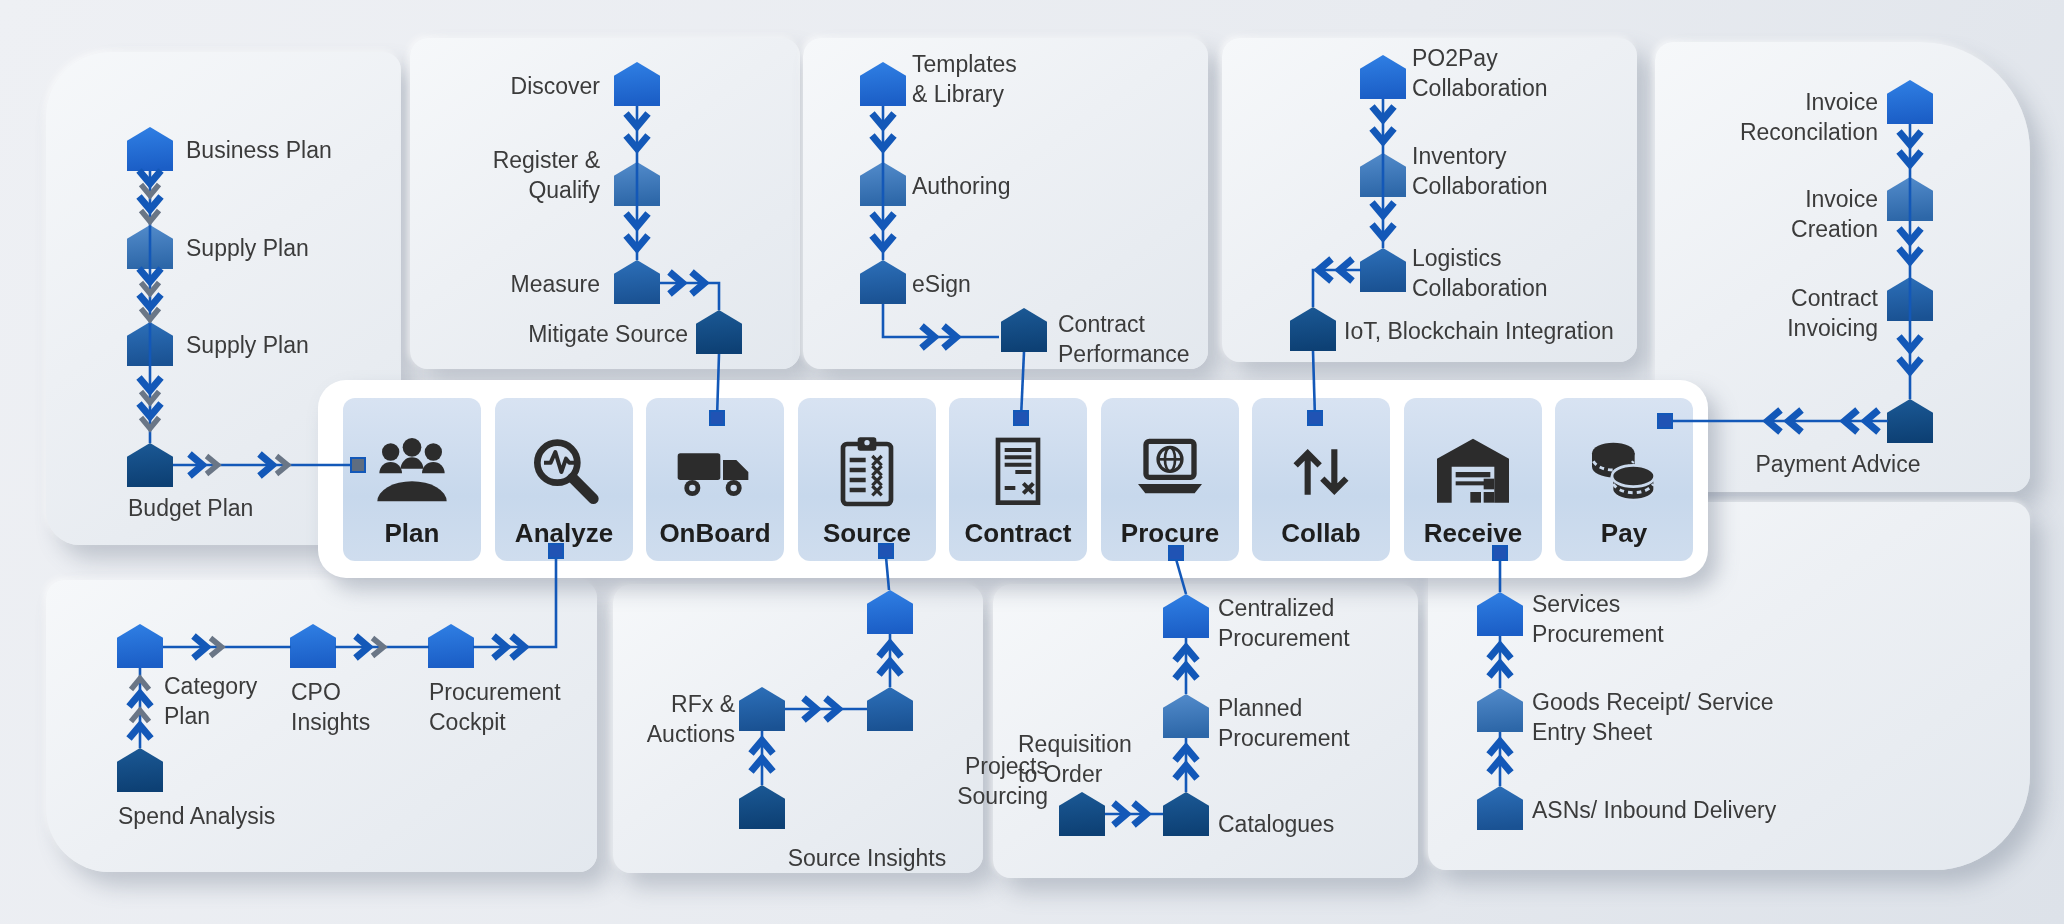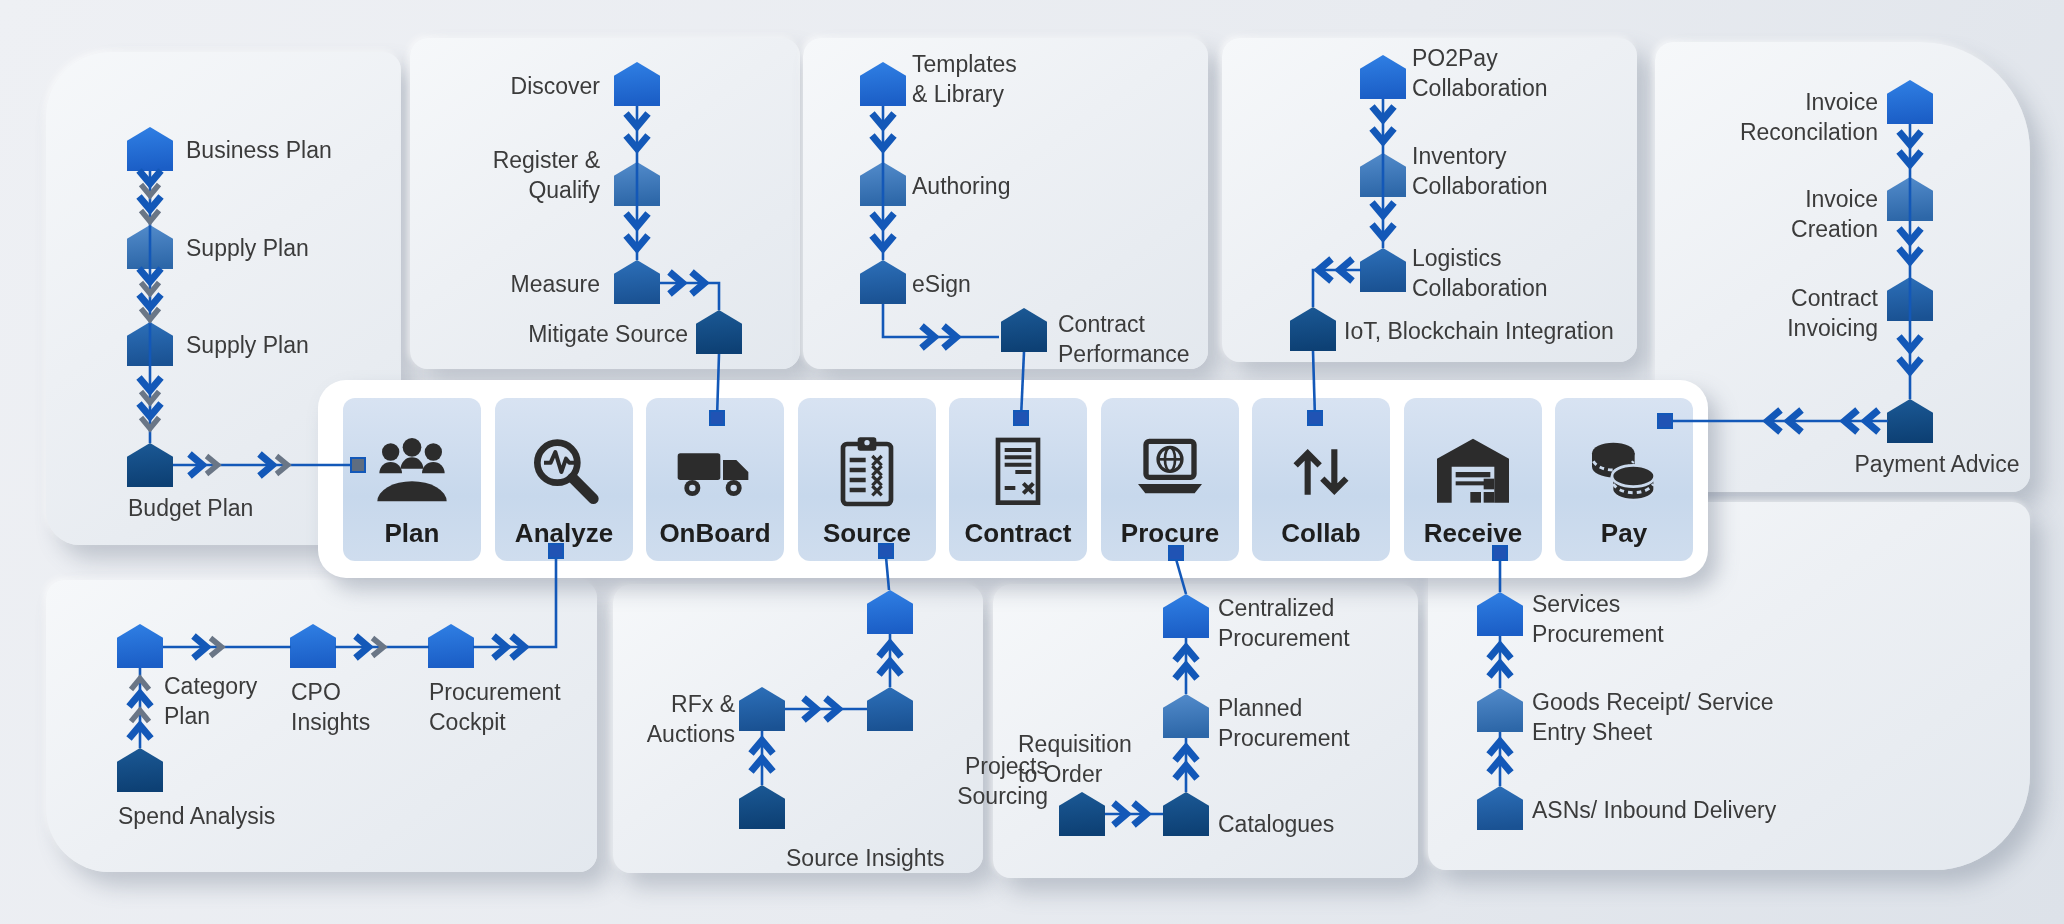--- a/index.html
+++ b/index.html
@@ -325,41 +325,41 @@
     <div class="house lv1" style="left: 1887px; top: 80px;"></div>
     <div class="nlabel" style="left: 1656px; top: 88px; width: 222px; text-align: right;">Invoice
 Reconcilation</div>
     <div class="house lv2" style="left: 1887px; top: 177px;"></div>
     <div class="nlabel" style="left: 1656px; top: 185px; width: 222px; text-align: right;">Invoice
 Creation</div>
     <div class="house lv3" style="left: 1887px; top: 277px;"></div>
     <div class="nlabel" style="left: 1656px; top: 284px; width: 222px; text-align: right;">Contract
 Invoicing</div>
     <div class="house lv4" style="left: 1887px; top: 399px;"></div>
-    <div class="nlabel" style="left: 1825px; top: 450px; width: 224px; text-align: center;">Payment Advice</div>
+    <div class="nlabel" style="left: 1726px; top: 450px; width: 224px; text-align: center;">Payment Advice</div>
     <div class="house lv1" style="left: 117px; top: 624px;"></div>
     <div class="nlabel" style="left: 164px; top: 672px; width: 200px; text-align: left;">Category
 Plan</div>
     <div class="house lv1" style="left: 290px; top: 624px;"></div>
     <div class="nlabel" style="left: 291px; top: 678px; width: 200px; text-align: left;">CPO
 Insights</div>
     <div class="house lv1" style="left: 428px; top: 624px;"></div>
     <div class="nlabel" style="left: 429px; top: 678px; width: 230px; text-align: left;">Procurement
 Cockpit</div>
     <div class="house lv4" style="left: 117px; top: 748px;"></div>
     <div class="nlabel" style="left: 118px; top: 802px; width: 240px; text-align: left;">Spend Analysis</div>
     <div class="house lv1" style="left: 867px; top: 590px;"></div>
     <div class="house lv3" style="left: 739px; top: 687px;"></div>
     <div class="nlabel" style="left: 513px; top: 690px; width: 222px; text-align: right;">RFx &amp;
 Auctions</div>
     <div class="house lv3" style="left: 867px; top: 687px;"></div>
     <div class="nlabel" style="left: 848px; top: 752px; width: 200px; text-align: right;">Projects
 Sourcing</div>
     <div class="house lv4" style="left: 739px; top: 785px;"></div>
-    <div class="nlabel" style="left: 742px; top: 844px; width: 250px; text-align: left; margin-left: 44px;">Source Insights</div>
+    <div class="nlabel" style="left: 742px; top: 844px; width: 250px; text-align: center;">Source Insights</div>
     <div class="house lv1" style="left: 1163px; top: 594px;"></div>
     <div class="nlabel" style="left: 1218px; top: 594px; width: 250px; text-align: left;">Centralized
 Procurement</div>
     <div class="house lv2" style="left: 1163px; top: 694px;"></div>
     <div class="nlabel" style="left: 1218px; top: 694px; width: 250px; text-align: left;">Planned
 Procurement</div>
     <div class="house lv4" style="left: 1163px; top: 792px;"></div>
     <div class="nlabel" style="left: 1218px; top: 810px; width: 240px; text-align: left;">Catalogues</div>
     <div class="house lv4" style="left: 1059px; top: 792px;"></div>
     <div class="nlabel" style="left: 1018px; top: 730px; width: 190px; text-align: left;">Requisition

